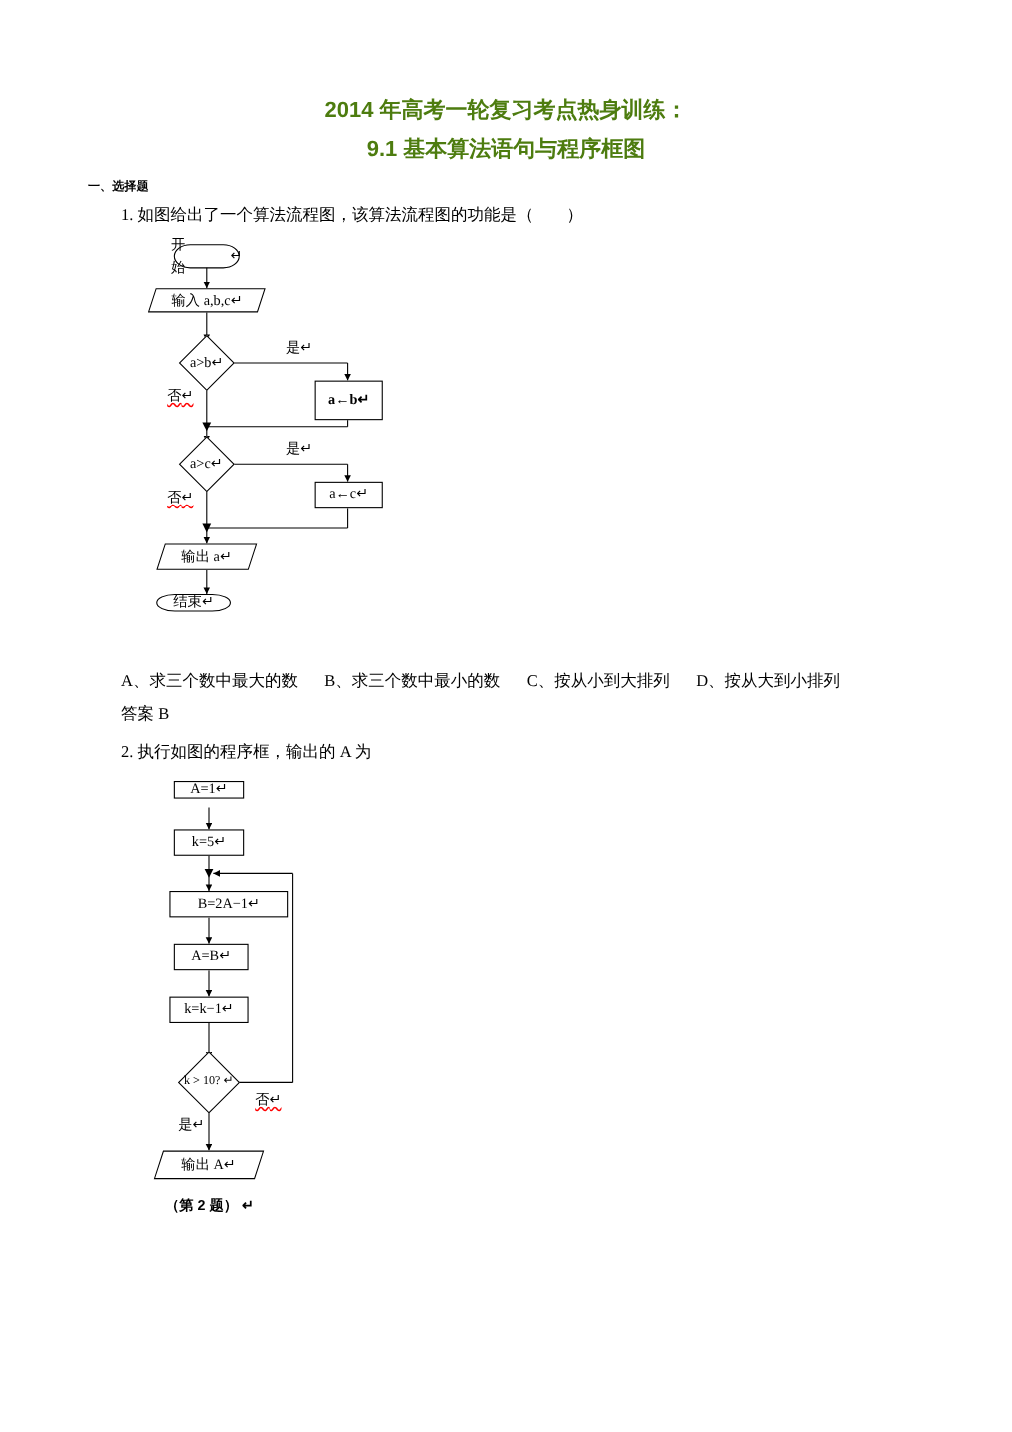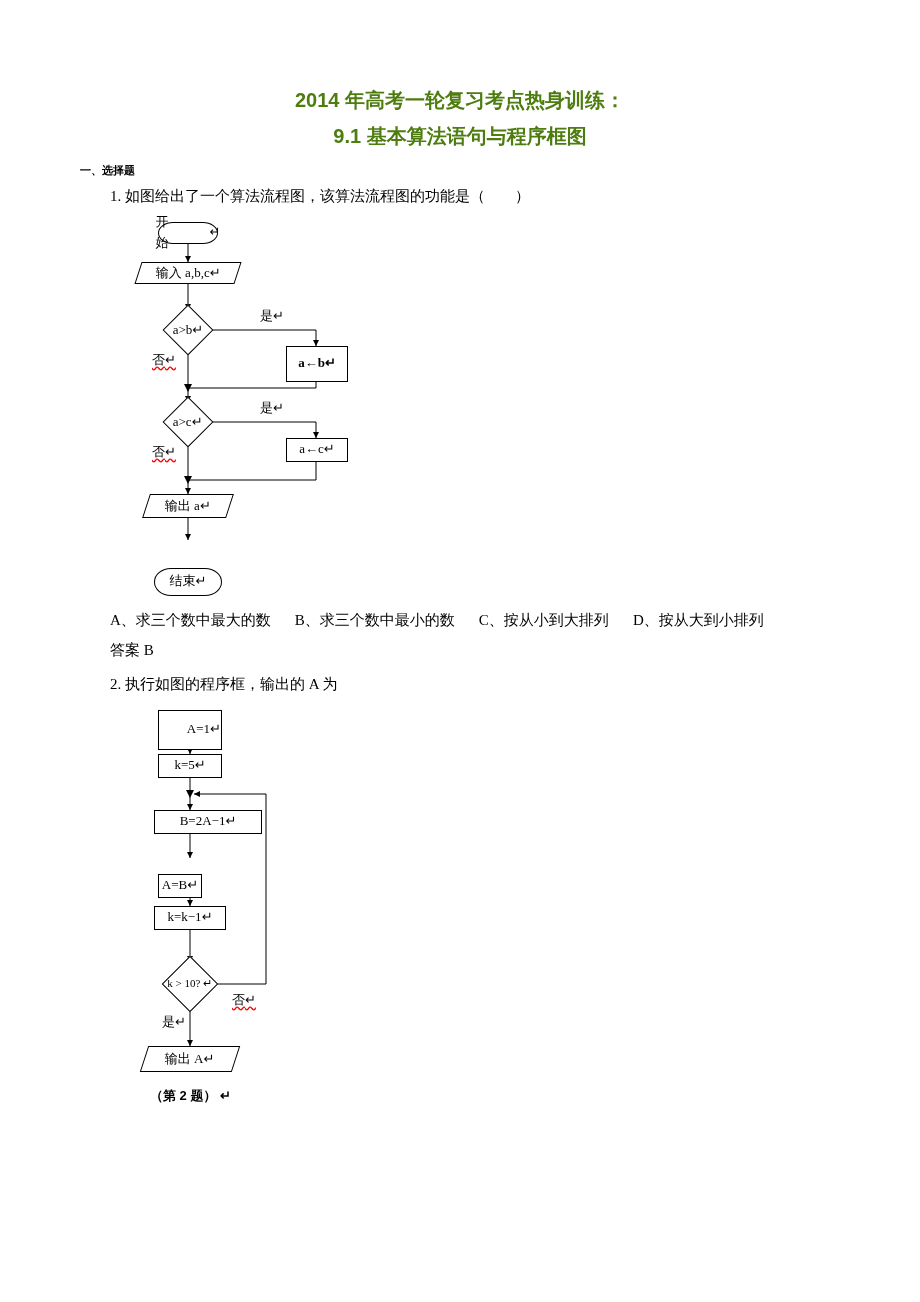--- a/index.html
+++ b/index.html
@@ -137,21 +137,21 @@
   </div>
   <div class="fc-label" style="left:150px; top:180px;"><span>是</span>↵</div>
   <div class="fc-label redwave" style="left:42px; top:224px;"><span>否</span>↵</div>
   <div class="fc-shape fc-process" style="left:176px; top:220px; width:62px; height:24px;">
     <span>a←c</span>↵
   </div>
 
   <div class="fc-shape fc-io" style="left:36px; top:276px; width:84px; height:24px;">
     <span><span>输出 a</span>↵</span>
   </div>
-  <div class="fc-shape fc-terminal" style="left:44px; top:322px; width:68px; height:28px;margin-top:28px;">
+  <div class="fc-shape fc-terminal" style="left:32px; top:322px; width:68px; height:16px;">
     <span class="hook"><span>结束</span>↵</span>
   </div>
 </div>
 
 <div class="options">
   <span>A、求三个数中最大的数</span>
   <span>B、求三个数中最小的数</span>
   <span>C、按从小到大排列</span>
   <span>D、按从大到小排列</span>
 </div>
@@ -173,30 +173,30 @@
     <line x1="80" y1="224" x2="80" y2="256" stroke="#000" marker-end="url(#arr2)"></line>
     <line x1="80" y1="298" x2="80" y2="340" stroke="#000" marker-end="url(#arr2)"></line>
 
     <line x1="104" y1="278" x2="156" y2="278" stroke="#000"></line>
     <line x1="156" y1="278" x2="156" y2="88" stroke="#000"></line>
     <line x1="156" y1="88" x2="84" y2="88" stroke="#000" marker-end="url(#arr2)"></line>
 
     <polygon points="76,84 84,84 80,92" fill="#000"></polygon>
   </svg>
 
-  <div class="fc-shape fc-process" style="left:48px; top:4px; width:64px; height:40px;justify-content:flex-end;">
+  <div class="fc-shape fc-process" style="left:48px; top:4px; width:64px; height:16px;">
     <span>A=1</span>↵
   </div>
   <div class="fc-shape fc-process" style="left:48px; top:48px; width:64px; height:24px;">
     <span>k=5</span>↵
   </div>
   <div class="fc-shape fc-process" style="left:44px; top:104px; width:108px; height:24px;">
     <span>B=2A−1</span>↵
   </div>
-  <div class="fc-shape fc-process" style="left:48px; top:152px; width:44px; height:24px;margin-top:16px;">
+  <div class="fc-shape fc-process" style="left:48px; top:152px; width:68px; height:24px;">
     <span>A=B</span>↵
   </div>
   <div class="fc-shape fc-process" style="left:44px; top:200px; width:72px; height:24px;">
     <span>k=k−1</span>↵
   </div>
   <div class="fc-shape fc-diamond" style="left:60px; top:258px; width:40px; height:40px;">
     <span style="font-size:11px;"><span>k &gt; 10?</span> ↵</span>
   </div>
   <div class="fc-label redwave" style="left:122px; top:284px;"><span>否</span>↵</div>
   <div class="fc-label" style="left:52px; top:306px;"><span>是</span>↵</div>

